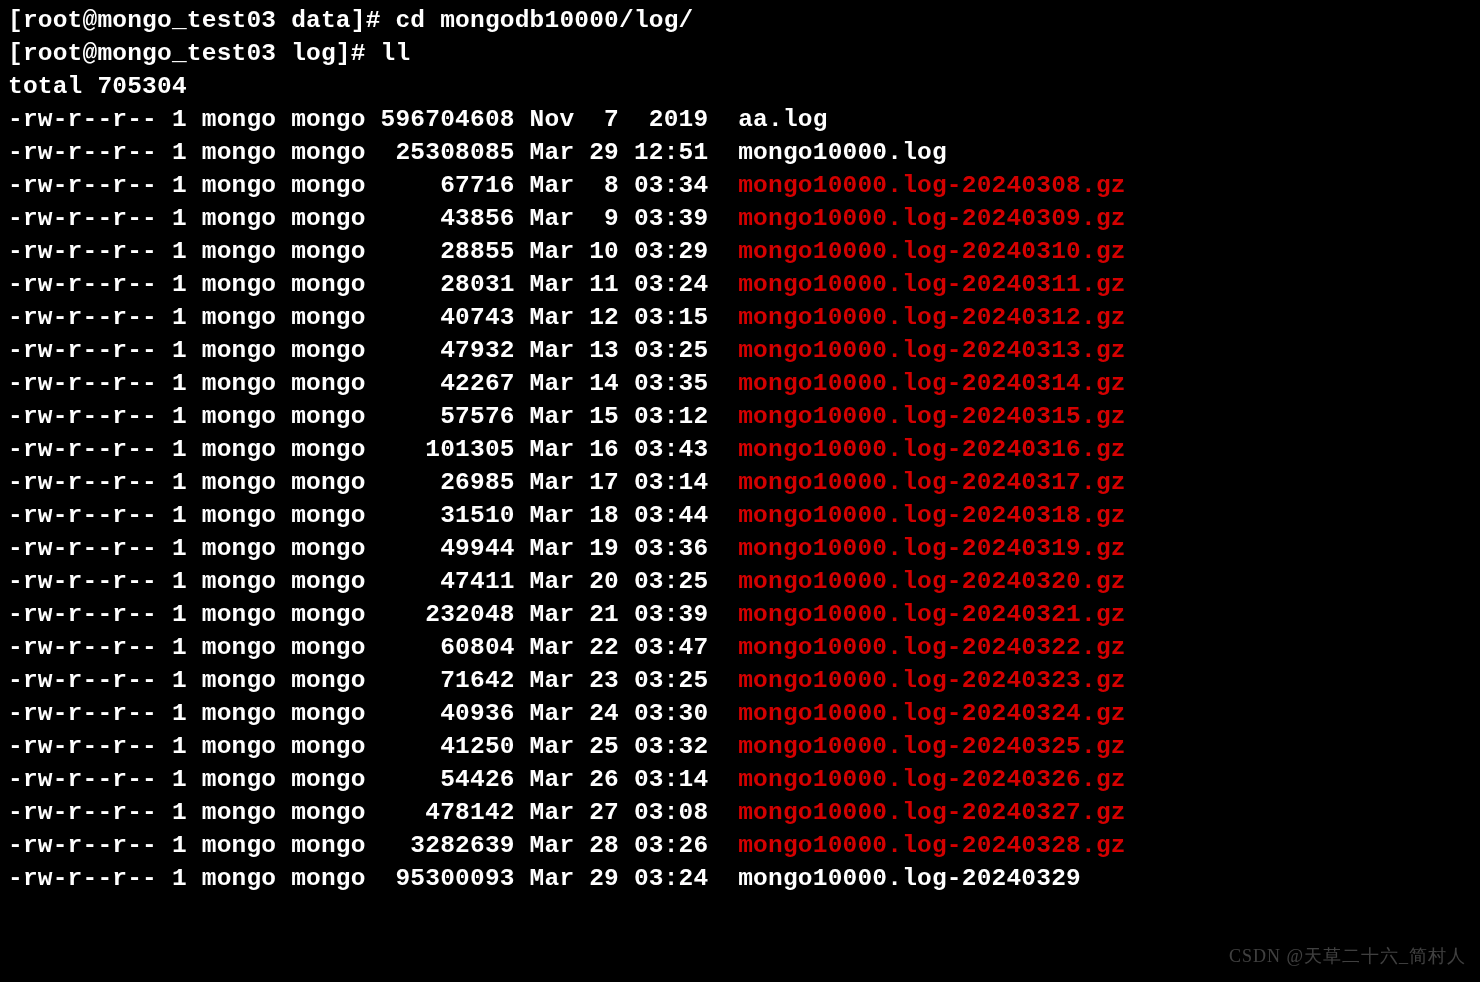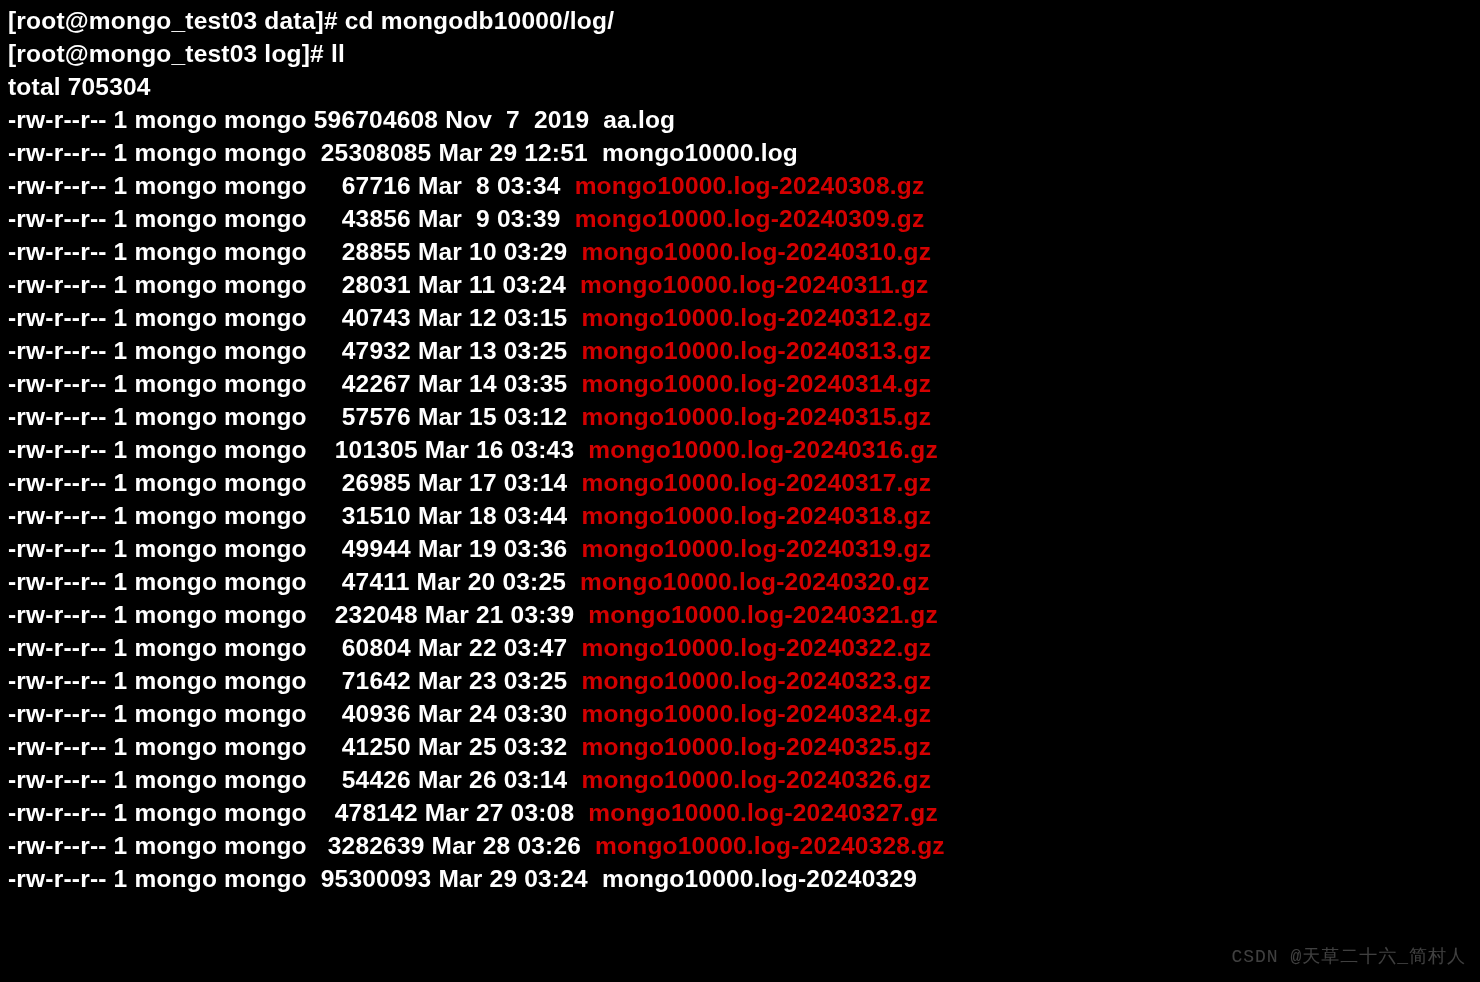--- a/index.html
+++ b/index.html
@@ -4,38 +4,38 @@
 <style>
   html, body {
     margin: 0;
     padding: 0;
     background: #000000;
     width: 1480px;
     height: 982px;
     overflow: hidden;
   }
   pre.terminal {
-    font-family: Liberation Sans, sans-serif;
+    font-family: Liberation Mono, monospace;
     font-size: 24.5px;
     line-height: 33px;
     color: #ffffff;
     font-weight: bold;
     margin: 0;
     padding: 4px 8px 0 8px;
     white-space: pre;
     letter-spacing: 0.2px;
   }
   .fname-gz {
     color: #d40000;
   }
   .watermark {
     position: absolute;
     right: 14px;
     bottom: 14px;
-    font-family: Liberation Mono, monospace;
+    font-family: Liberation Serif, serif;
     font-size: 18px;
     color: rgba(255,255,255,0.25);
     letter-spacing: 1px;
     pointer-events: none;
   }
 </style>
 </head>
 <body>
 
 <pre class="terminal" id="term"><span>[root@mongo_test03 data]# </span><span>cd mongodb10000/log/</span>

